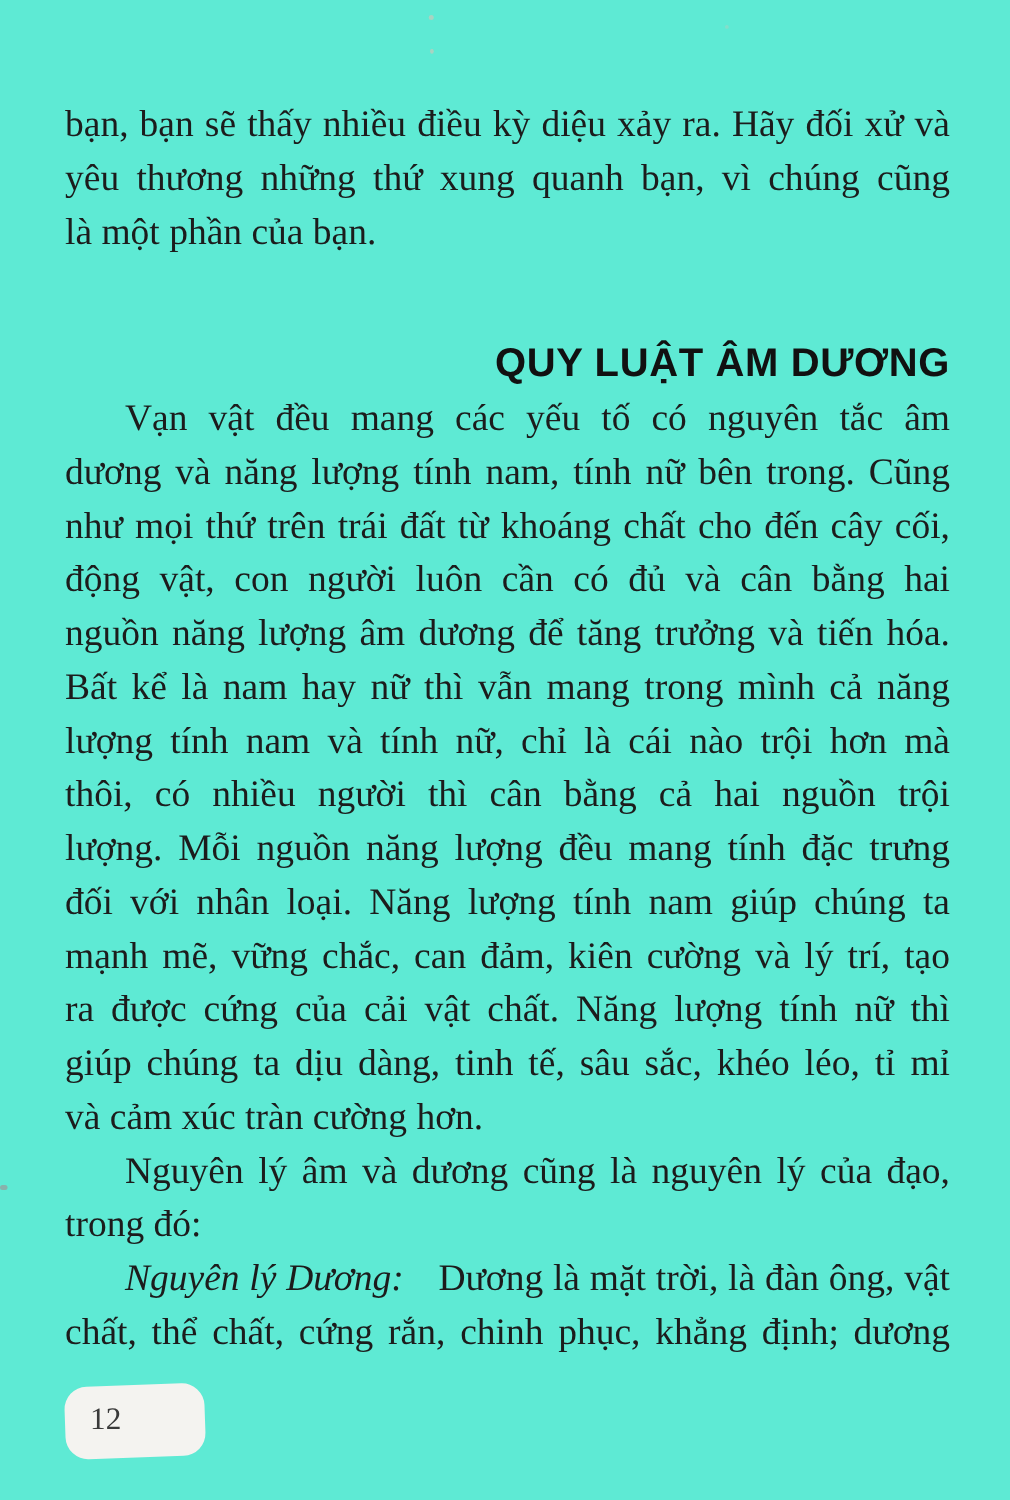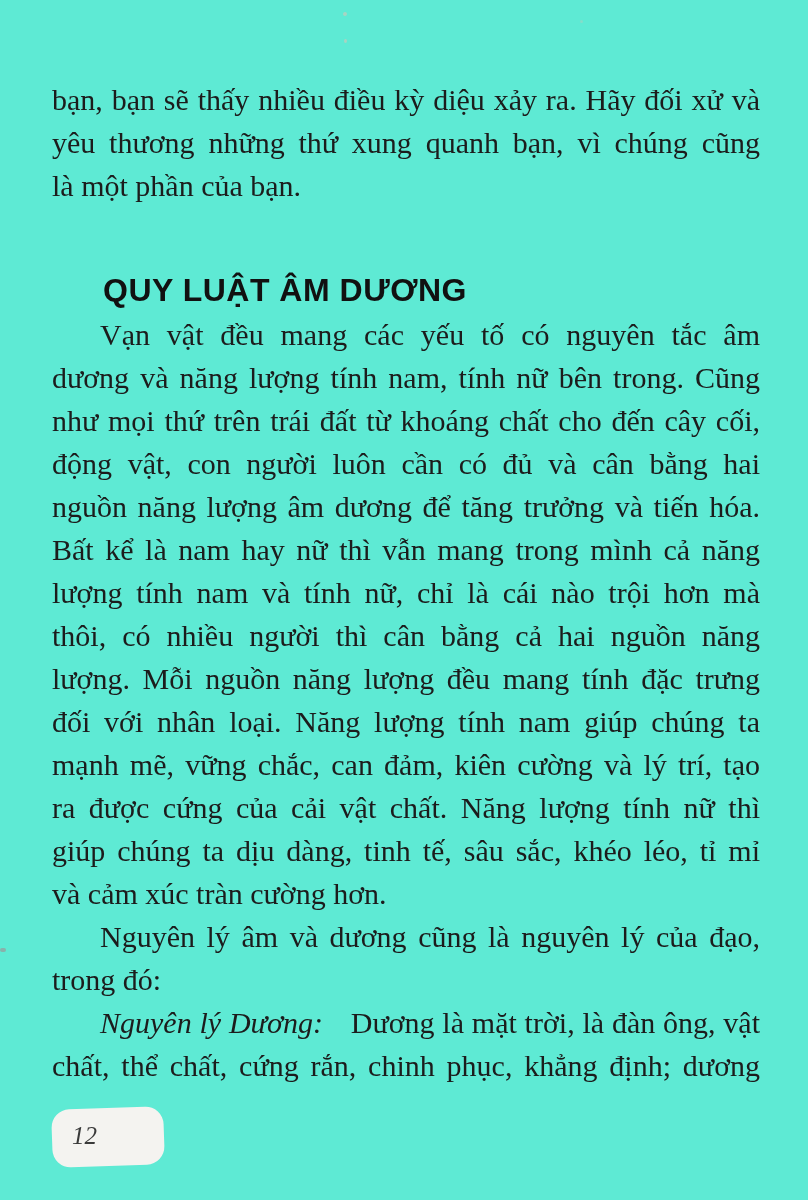--- a/index.html
+++ b/index.html
@@ -40,20 +40,21 @@
   }
   .section-heading {
     margin-top: 61px;
     padding-left: 51px;
     font-family: "Liberation Sans", "DejaVu Sans", sans-serif;
     font-weight: 700;
     font-size: 32px;
     line-height: 45px;
     letter-spacing: 0.5px;
     color: #111111;
+    text-align: right;
   }
   .para-yin-yang { margin-top: 0px; }
   .lead-italic {
     font-style: italic;
     margin-right: 20px;
   }
   .pageno-blob {
     position: absolute;
     left: 52px;
     top: 1108px;
@@ -61,21 +62,20 @@
     height: 58px;
     background: #f4f3f0;
     border-radius: 18px;
     transform: rotate(-2deg);
   }
   .pageno {
     position: absolute;
     left: 72px;
     top: 1122px;
     font-family: "Liberation Serif", "DejaVu Serif", serif;
-    font-style: italic;
     font-size: 25px;
     color: #3a3a3a;
   }
   .speck {
     position: absolute;
     border-radius: 50%;
     background: #cfc7b8;
     opacity: 0.65;
   }
   .speck-a { left: 343px; top: 12px;  width: 4px; height: 4px; }
@@ -111,21 +111,21 @@
     <div class="section-heading">QUY LUẬT ÂM DƯƠNG</div>
 
     <div class="para-yin-yang">
       <div class="line just indent">Vạn vật đều mang các yếu tố có nguyên tắc âm</div>
       <div class="line just">dương và năng lượng tính nam, tính nữ bên trong. Cũng</div>
       <div class="line just">như mọi thứ trên trái đất từ khoáng chất cho đến cây cối,</div>
       <div class="line just">động vật, con người luôn cần có đủ và cân bằng hai</div>
       <div class="line just">nguồn năng lượng âm dương để tăng trưởng và tiến hóa.</div>
       <div class="line just">Bất kể là nam hay nữ thì vẫn mang trong mình cả năng</div>
       <div class="line just">lượng tính nam và tính nữ, chỉ là cái nào trội hơn mà</div>
-      <div class="line just">thôi, có nhiều người thì cân bằng cả hai nguồn năng</div>
+      <div class="line just">thôi, có nhiều người thì cân bằng cả hai nguồn trội</div>
       <div class="line just">lượng. Mỗi nguồn năng lượng đều mang tính đặc trưng</div>
       <div class="line just">đối với nhân loại. Năng lượng tính nam giúp chúng ta</div>
       <div class="line just">mạnh mẽ, vững chắc, can đảm, kiên cường và lý trí, tạo</div>
       <div class="line just">ra được cứng của cải vật chất. Năng lượng tính nữ thì</div>
       <div class="line just">giúp chúng ta dịu dàng, tinh tế, sâu sắc, khéo léo, tỉ mỉ</div>
       <div class="line lastline">và cảm xúc tràn cường hơn.</div>
     </div>
 
     <div>
       <div class="line just indent">Nguyên lý âm và dương cũng là nguyên lý của đạo,</div>

